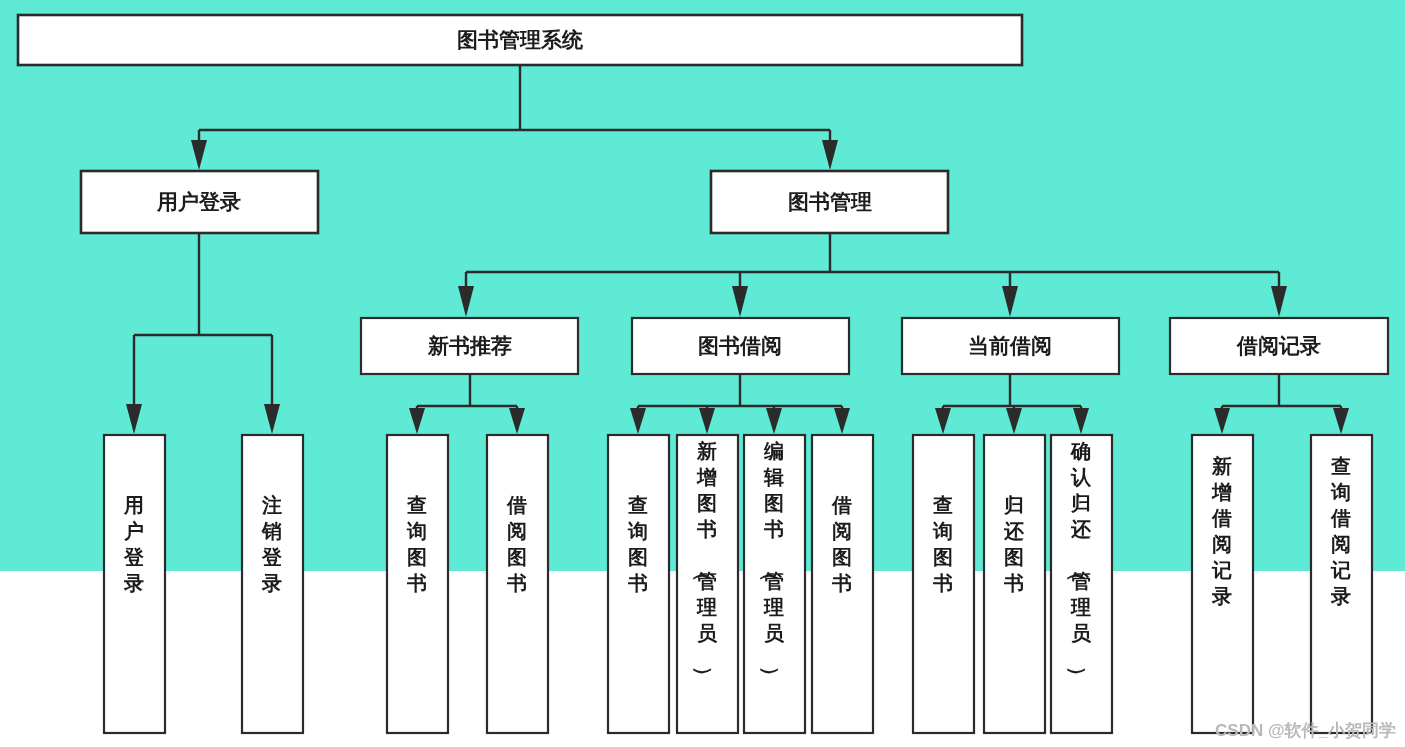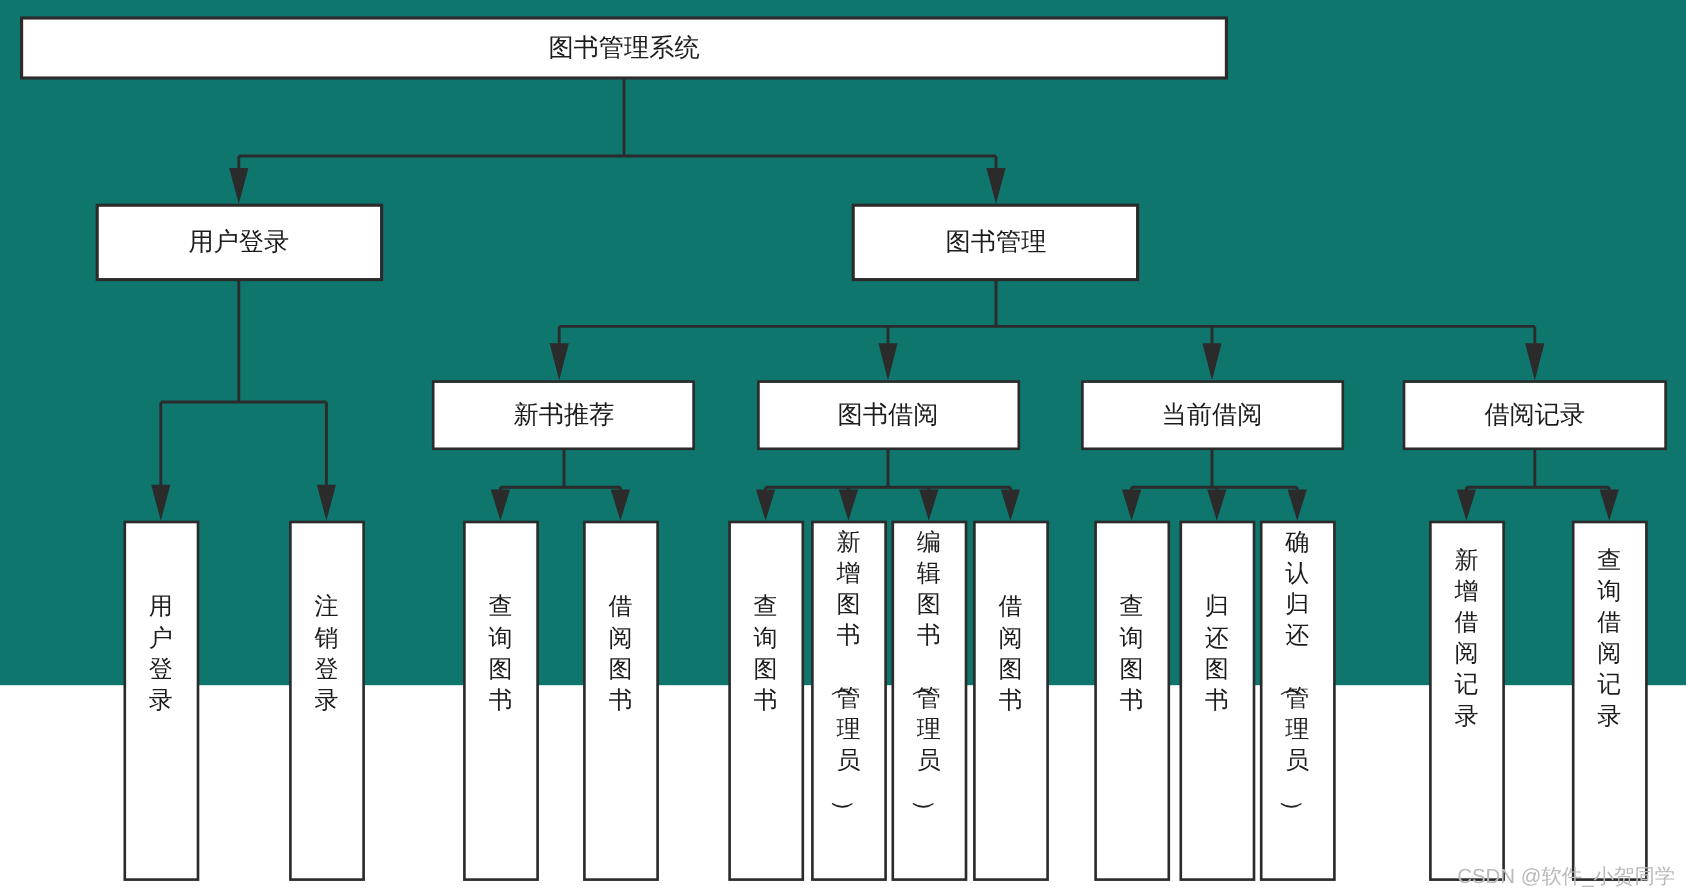--- a/index.html
+++ b/index.html
@@ -11,21 +11,22 @@
     width: 1405px;
     height: 747px;
     font-family: "Liberation Sans", "DejaVu Sans", sans-serif;
     overflow: hidden;
     position: relative;
   }
   #diagram-root {
     position: relative;
     width: 1405px;
     height: 571px;
-    background: #0f766e;
+    background: #5eead4;
+    font-weight: bold;
   }
   svg#flow-svg {
     position: absolute;
     left: 0;
     top: 0;
     width: 1405px;
     height: 747px;
     display: block;
   }
   .node-box {

